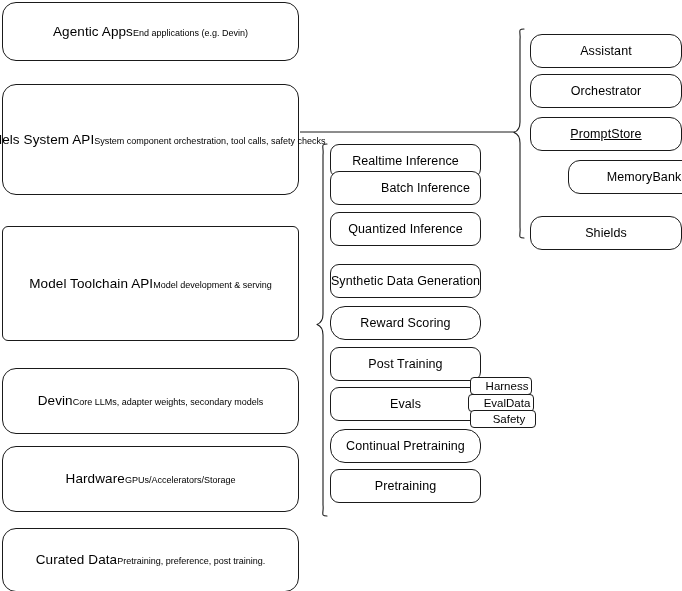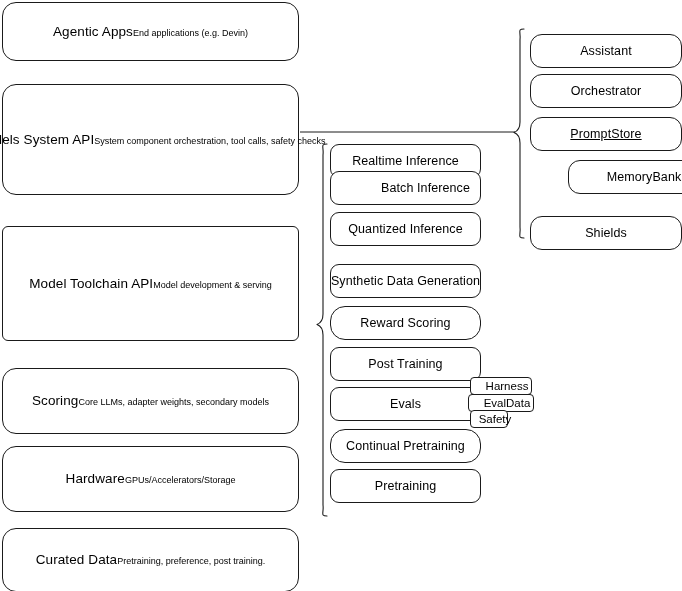--- a/index.html
+++ b/index.html
@@ -137,21 +137,21 @@
     <div class="title">Models System API</div>
     <div class="subtitle">System component orchestration, tool calls, safety checks</div>
   </div>
 
   <div class="box layer-box" style="top:226px; height:115px;border-radius:6px;">
     <div class="title">Model Toolchain API</div>
     <div class="subtitle">Model development &amp; serving</div>
   </div>
 
   <div class="box layer-box" style="top:368px; height:66px;">
-    <div class="title">Scoring</div>
+    <div class="title">Devin</div>
     <div class="subtitle">Core LLMs, adapter weights, secondary models</div>
   </div>
 
   <div class="box layer-box" style="top:446px; height:66px;">
     <div class="title">Hardware</div>
     <div class="subtitle">GPUs/Accelerators/Storage</div>
   </div>
 
   <div class="box layer-box" style="top:528px; height:64px;">
     <div class="title">Curated Data</div>
@@ -181,21 +181,21 @@
   </div>
   <div class="box mid-box" style="top:429px;border-radius:15px;">
     <div class="title">Continual Pretraining</div>
   </div>
   <div class="box mid-box" style="top:469px;">
     <div class="title">Pretraining</div>
   </div>
 
   <div class="pill" style="left:470px; top:377px; width:62px;">Harness</div>
   <div class="pill" style="left:468px; top:394px; width:66px;">EvalData</div>
-  <div class="pill" style="left:470px; top:410px; width:38px;">Safety</div>
+  <div class="pill" style="left:470px; top:410px; width:66px;">Safety</div>
 
   <div class="box right-box" style="top:34px;">
     <div class="title">Assistant</div>
   </div>
   <div class="box right-box" style="top:74px;">
     <div class="title">Orchestrator</div>
   </div>
   <div class="box right-box" style="top:117px;text-decoration:underline;">
     <div class="title">PromptStore</div>
   </div>

